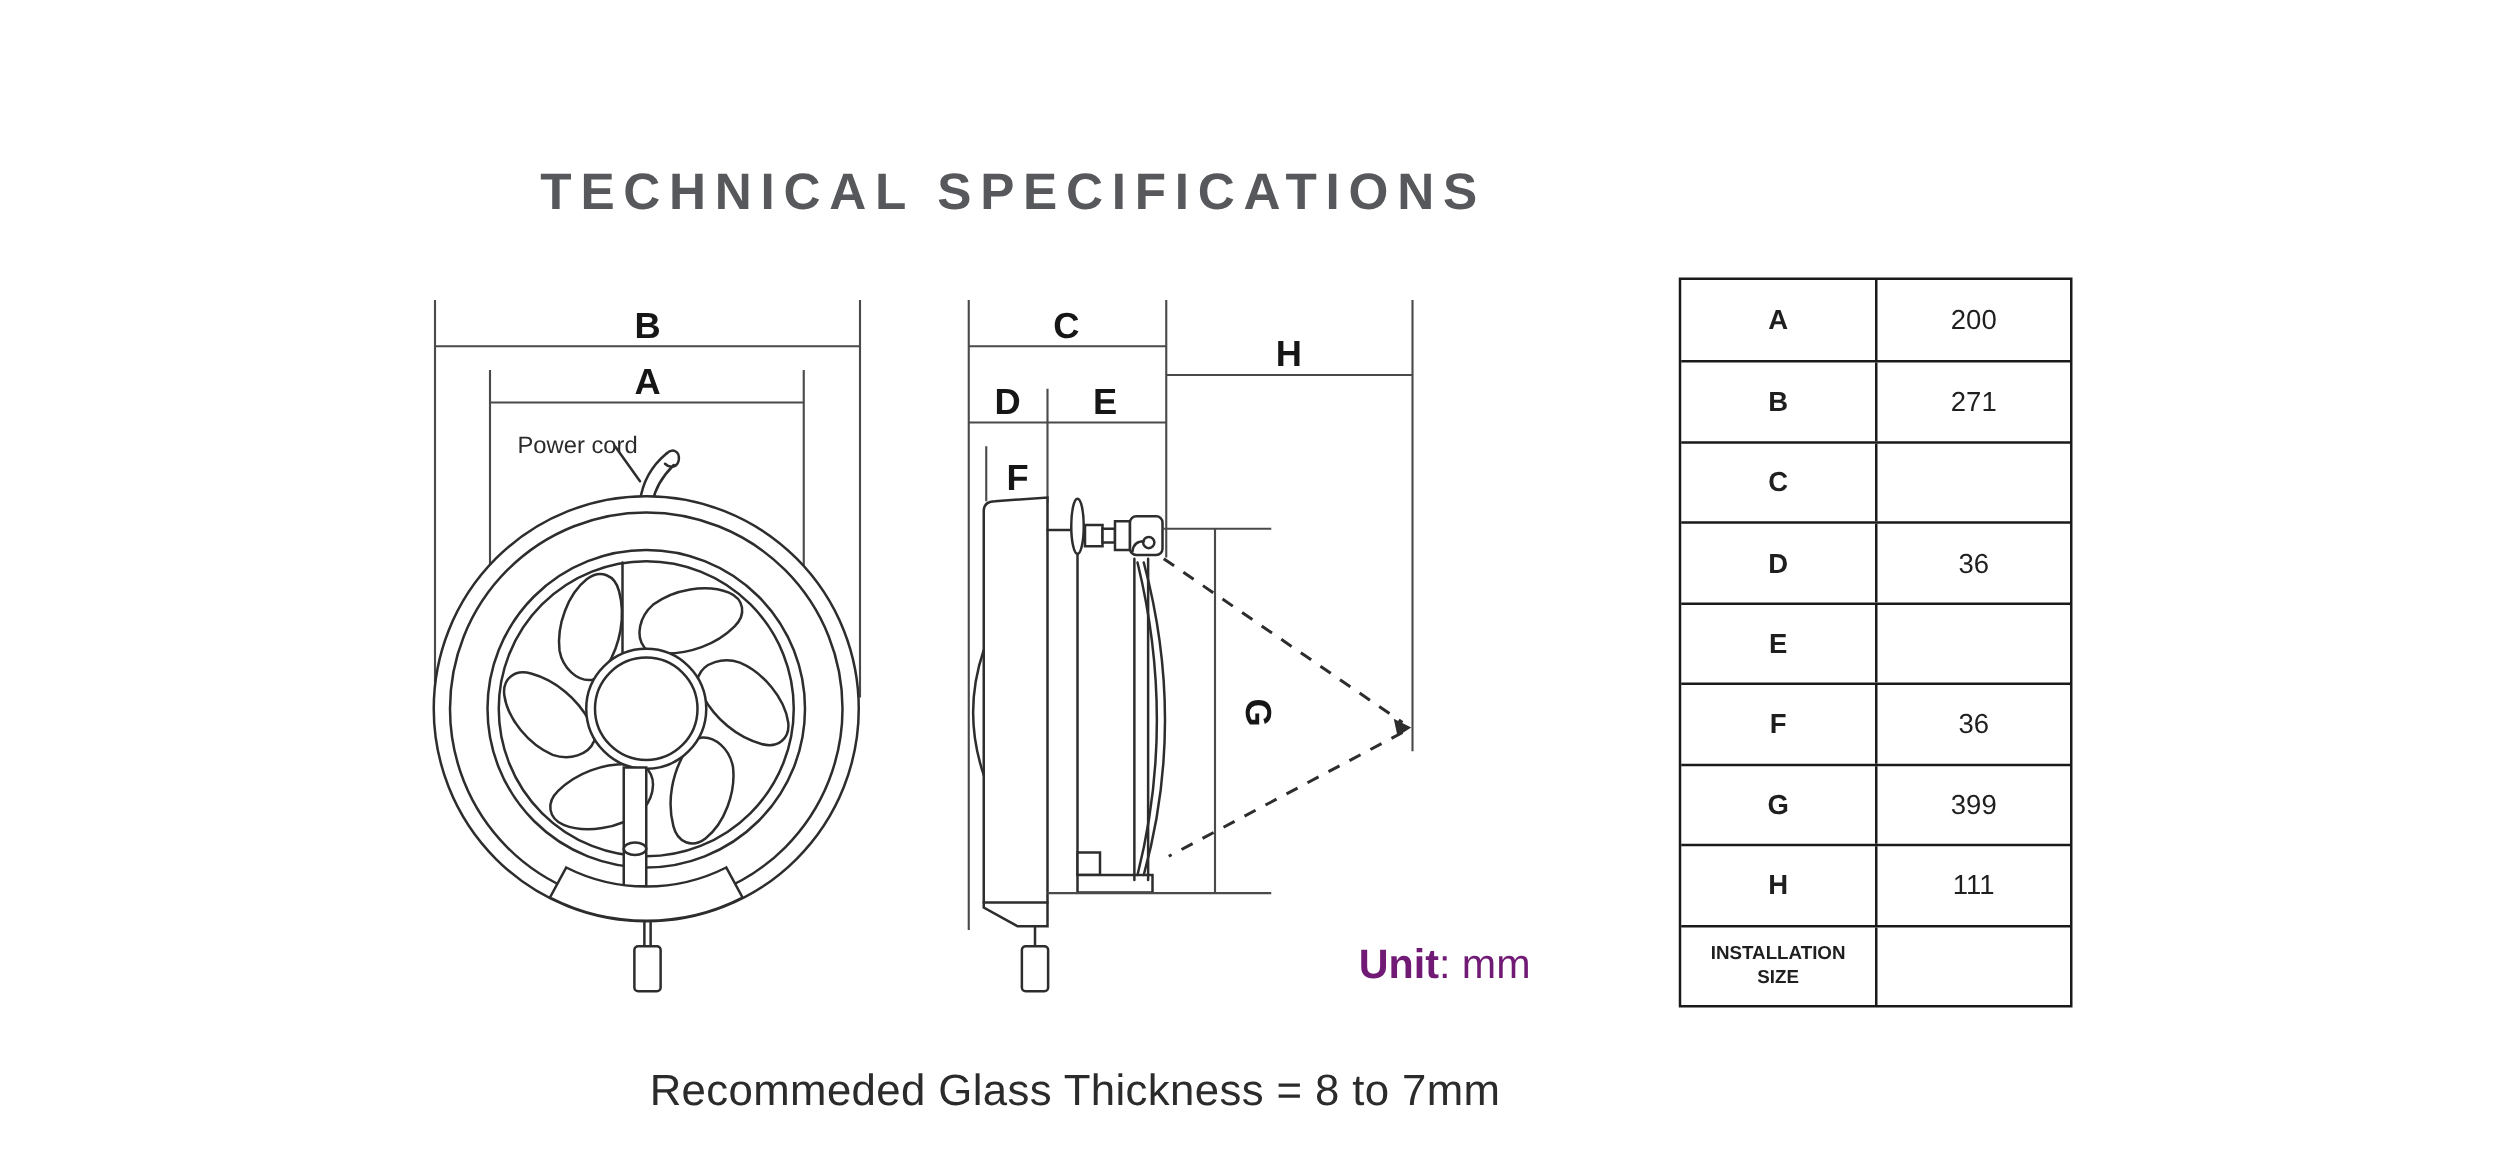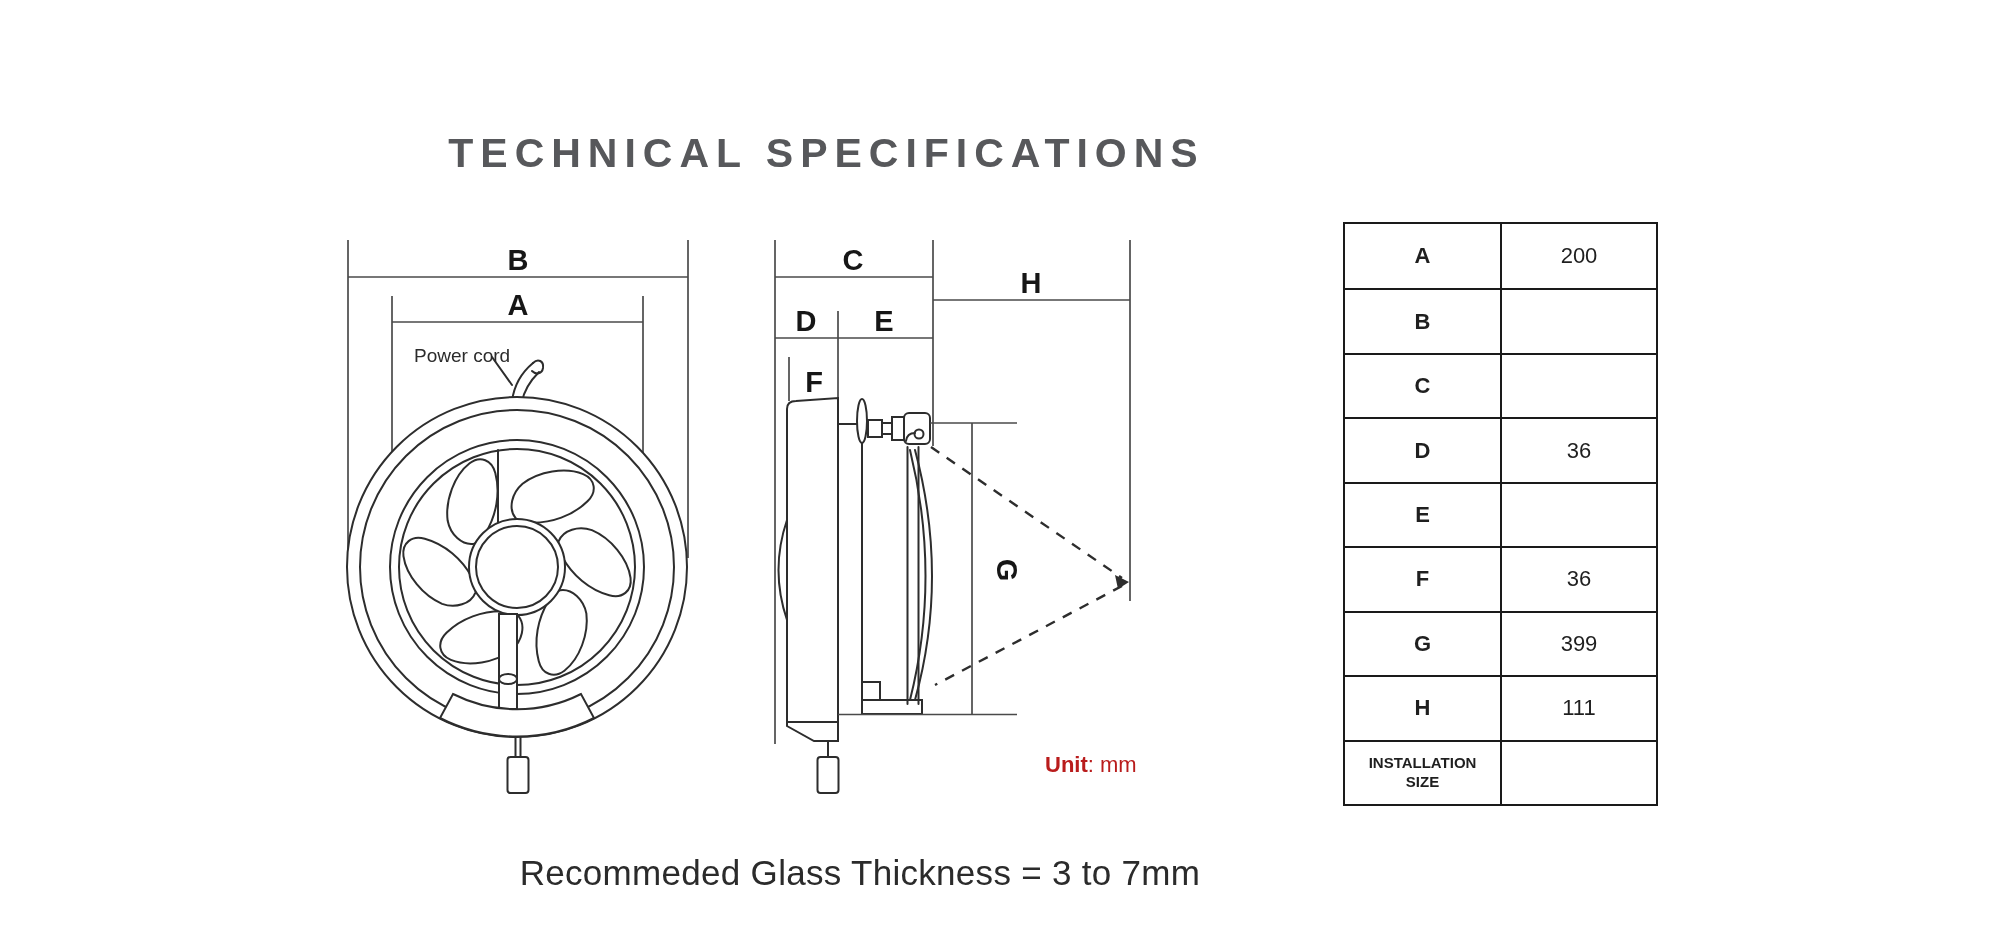--- a/index.html
+++ b/index.html
@@ -1,22 +1,22 @@
 <!DOCTYPE html>
 <html><head>
 <meta charset="utf-8">
 <style>
   html,body{margin:0;padding:0;background:#ffffff;}
   .canvas{position:relative;width:2000px;height:939px;background:#ffffff;overflow:hidden;
           font-family:"Liberation Sans", sans-serif;color:#1f1f1f;}
   .title{position:absolute;top:130px;left:0;width:1621px;text-align:center;
-         font-size:41px;font-weight:bold;letter-spacing:7px;color:#57585b;padding-left:16px;}
+         font-size:41px;font-weight:bold;letter-spacing:7px;color:#57585b;}
   .note{position:absolute;top:853px;left:440px;width:840px;text-align:center;
         font-size:35px;font-weight:400;color:#2b2b2b;letter-spacing:0.3px;}
-  .unit{position:absolute;left:1045px;top:752px;font-size:22px;color:#b91c1c;}
+  .unit{position:absolute;left:1087px;top:752px;font-size:33px;color:#701a75;}
   .unit .b{font-weight:bold;}
   .spec-table{position:absolute;left:1343px;top:222px;width:315px;height:584px;
               border:2px solid #1a1a1a;background:#fff;display:grid;
               grid-template-rows:repeat(9,1fr);box-sizing:border-box;}
   .t-row{display:grid;grid-template-columns:157px 1fr;min-height:0;}
   .t-row + .t-row{border-top:2px solid #1a1a1a;}
   .t-label{border-right:2px solid #1a1a1a;display:flex;align-items:center;justify-content:center;
            font-weight:bold;font-size:22px;text-align:center;}
   .t-value{display:flex;align-items:center;justify-content:center;font-size:22px;}
   .t-row:last-child .t-label{font-size:15px;line-height:1.25;padding:0 30px;}
@@ -184,20 +184,21 @@
     <span class="b">Unit</span><span>: mm</span>
   </div>
 
   <div class="spec-table">
     <div class="t-row">
       <div class="t-label">A</div>
       <div class="t-value">200</div>
     </div>
     <div class="t-row">
       <div class="t-label">B</div>
+      <div class="t-value">271</div>
     </div>
     <div class="t-row">
       <div class="t-label">C</div>
     </div>
     <div class="t-row">
       <div class="t-label">D</div>
       <div class="t-value">36</div>
     </div>
     <div class="t-row">
       <div class="t-label">E</div>
@@ -212,15 +213,15 @@
     </div>
     <div class="t-row">
       <div class="t-label">H</div>
       <div class="t-value">111</div>
     </div>
     <div class="t-row">
       <div class="t-label">INSTALLATION SIZE</div>
     </div>
   </div>
 
-  <div class="note">Recommeded Glass Thickness = 3 to 7mm</div>
+  <div class="note">Recommeded Glass Thickness = 8 to 7mm</div>
 
 </div>
 
 </body></html>

